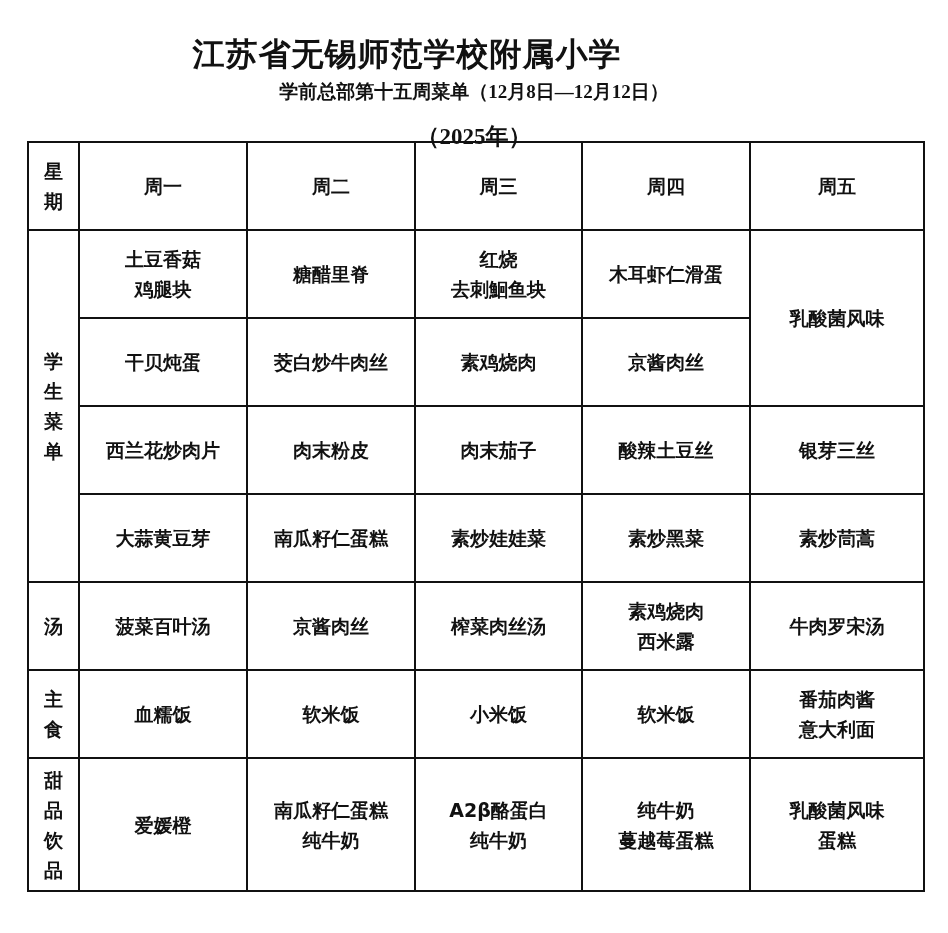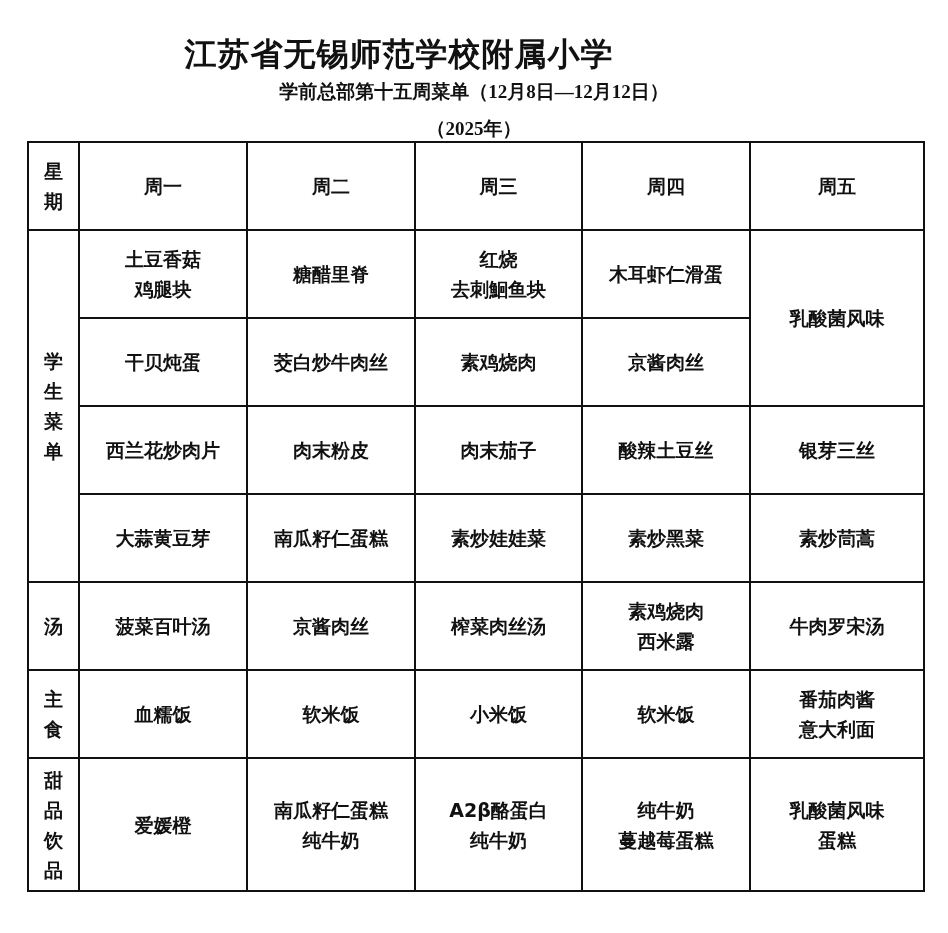--- a/index.html
+++ b/index.html
@@ -18,44 +18,44 @@
     .title {
       position: absolute;
       left: 0;
       width: 798px;
       top: 34px;
       text-align: center;
       font-size: 32px;
       font-weight: bold;
       letter-spacing: 1px;
       line-height: 40px;
+      padding-left: 8px;
     }
     .subtitle {
       position: absolute;
       left: 0;
       width: 948px;
       top: 78px;
       text-align: center;
       font-size: 19px;
       font-weight: bold;
       line-height: 26px;
     }
     .year {
       position: absolute;
       left: 0;
       width: 948px;
-      top: 100px;
+      top: 124px;
       text-align: center;
-      font-size: 19px;
+      font-size: 23px;
       font-weight: bold;
       line-height: 26px;
     }
     .serif-num {
       font-family: "Liberation Serif", serif;
-      margin-top: 16px;
     }
     table.menu {
       position: absolute;
       left: 27px;
       top: 141px;
       width: 896px;
       border-collapse: collapse;
       table-layout: fixed;
       border: 2px solid #111111;
     }

